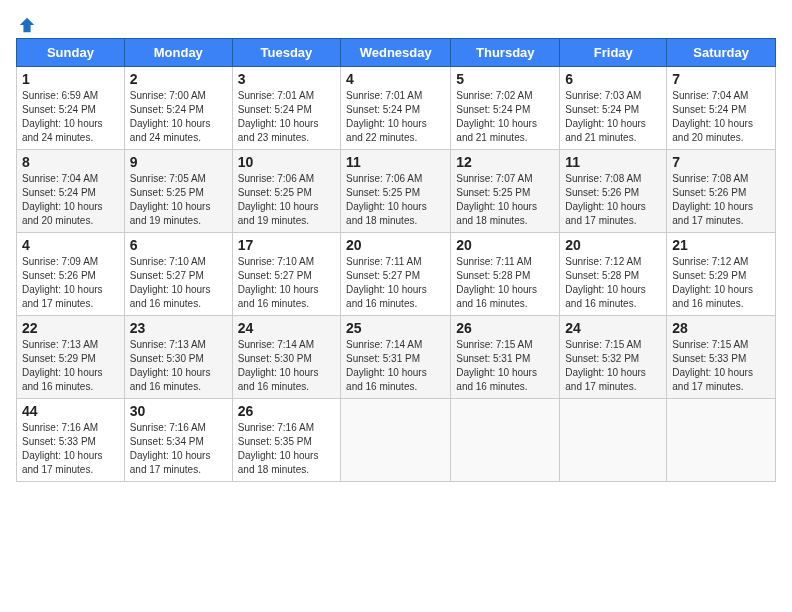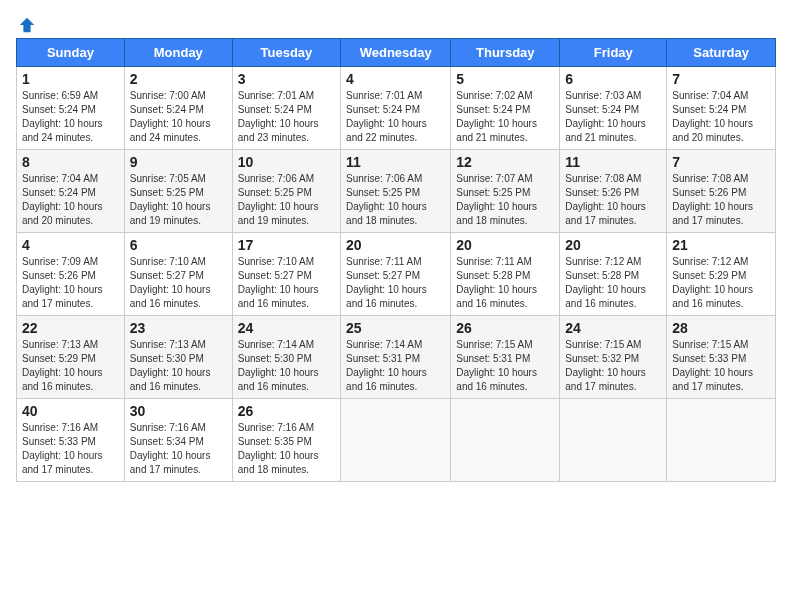--- a/index.html
+++ b/index.html
@@ -244,21 +244,21 @@
         <span class="day-number">24</span>
         <span class="day-info">Sunrise: 7:15 AM<br>Sunset: 5:32 PM<br>Daylight: 10 hours and 17 minutes.</span>
       </td>
         <td>
         <span class="day-number">28</span>
         <span class="day-info">Sunrise: 7:15 AM<br>Sunset: 5:33 PM<br>Daylight: 10 hours and 17 minutes.</span>
       </td>
       </tr>
       <tr class="last-row">
         <td>
-        <span class="day-number">40</span>
+        <span class="day-number">44</span>
         <span class="day-info">Sunrise: 7:16 AM<br>Sunset: 5:33 PM<br>Daylight: 10 hours and 17 minutes.</span>
       </td>
         <td>
         <span class="day-number">30</span>
         <span class="day-info">Sunrise: 7:16 AM<br>Sunset: 5:34 PM<br>Daylight: 10 hours and 17 minutes.</span>
       </td>
         <td>
         <span class="day-number">26</span>
         <span class="day-info">Sunrise: 7:16 AM<br>Sunset: 5:35 PM<br>Daylight: 10 hours and 18 minutes.</span>
       </td>

